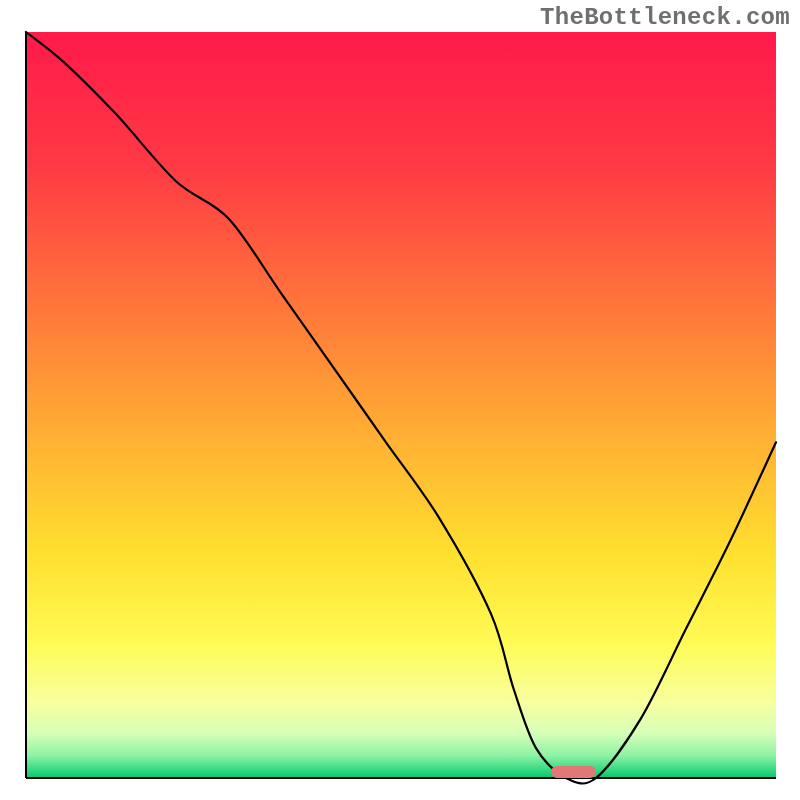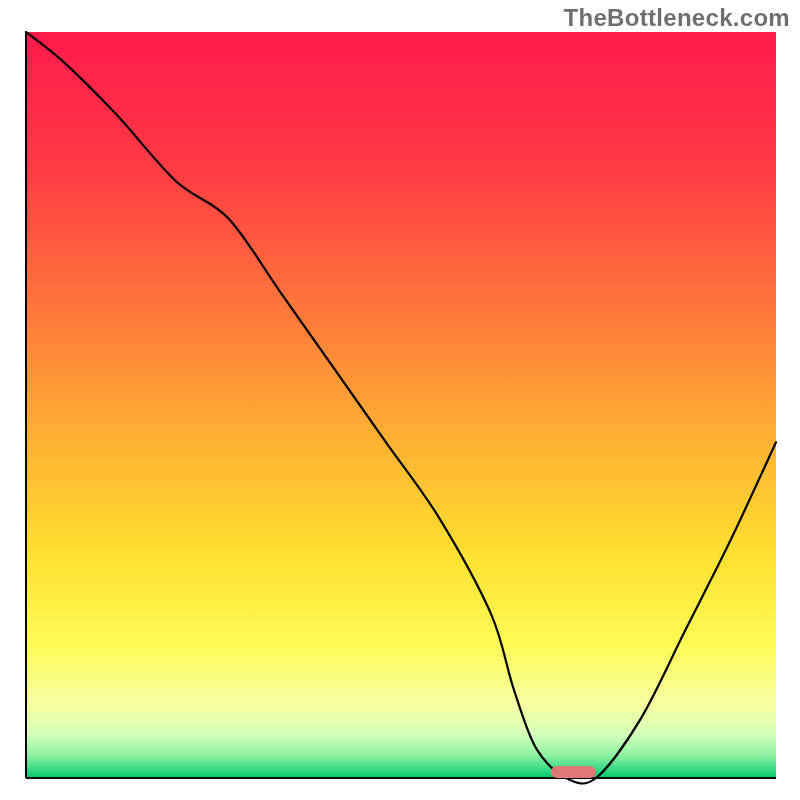--- a/index.html
+++ b/index.html
@@ -12,21 +12,21 @@
   }
   .stage {
     position: relative;
     width: 800px;
     height: 800px;
   }
   .watermark {
     position: absolute;
     top: 4px;
     right: 10px;
-    font-family: Liberation Sans, sans-serif;
+    font-family: Liberation Mono, monospace;
     font-size: 24px;
     font-weight: 600;
     color: #6f6f6f;
     letter-spacing: 0.3px;
   }
   svg {
     position: absolute;
     left: 0;
     top: 0;
   }

